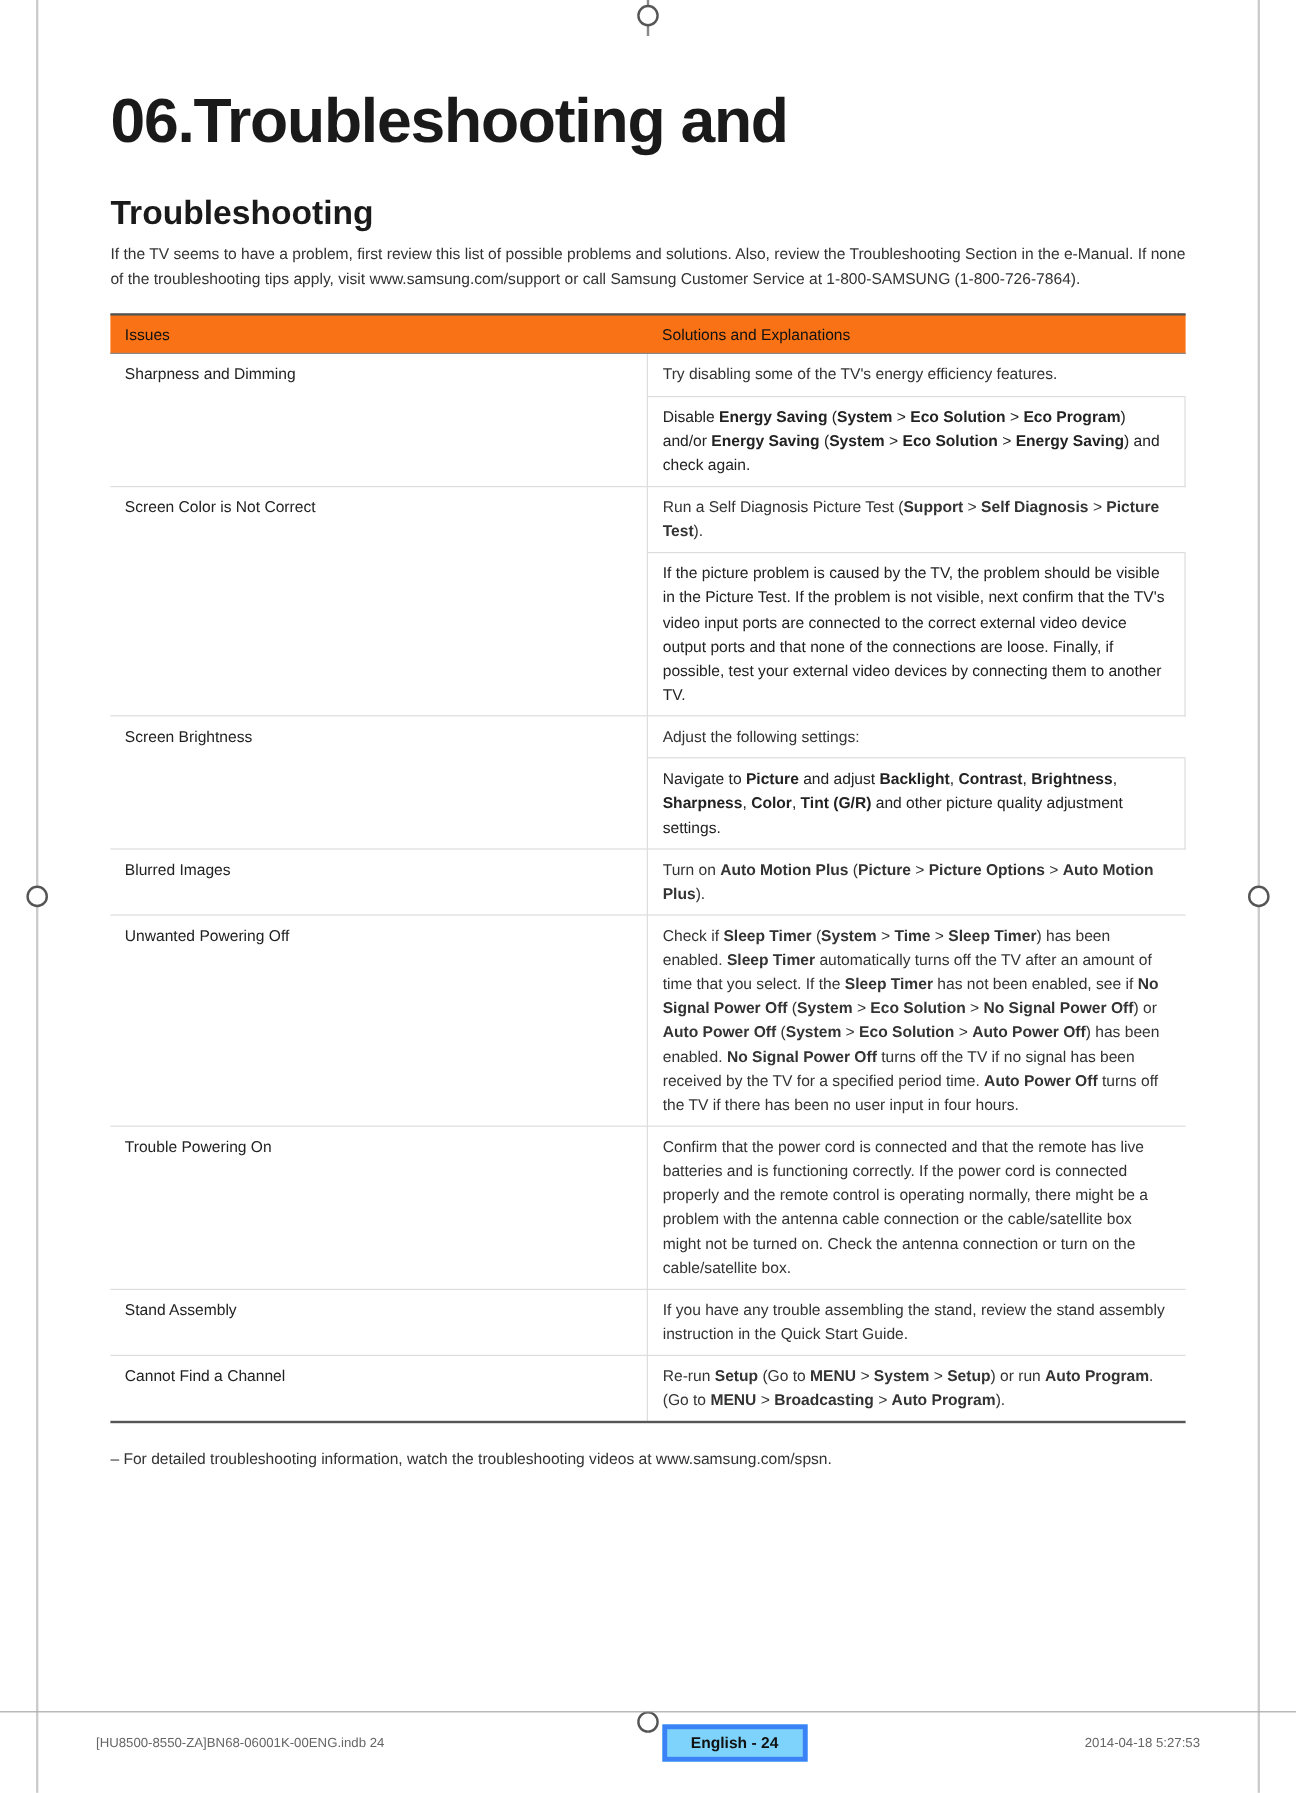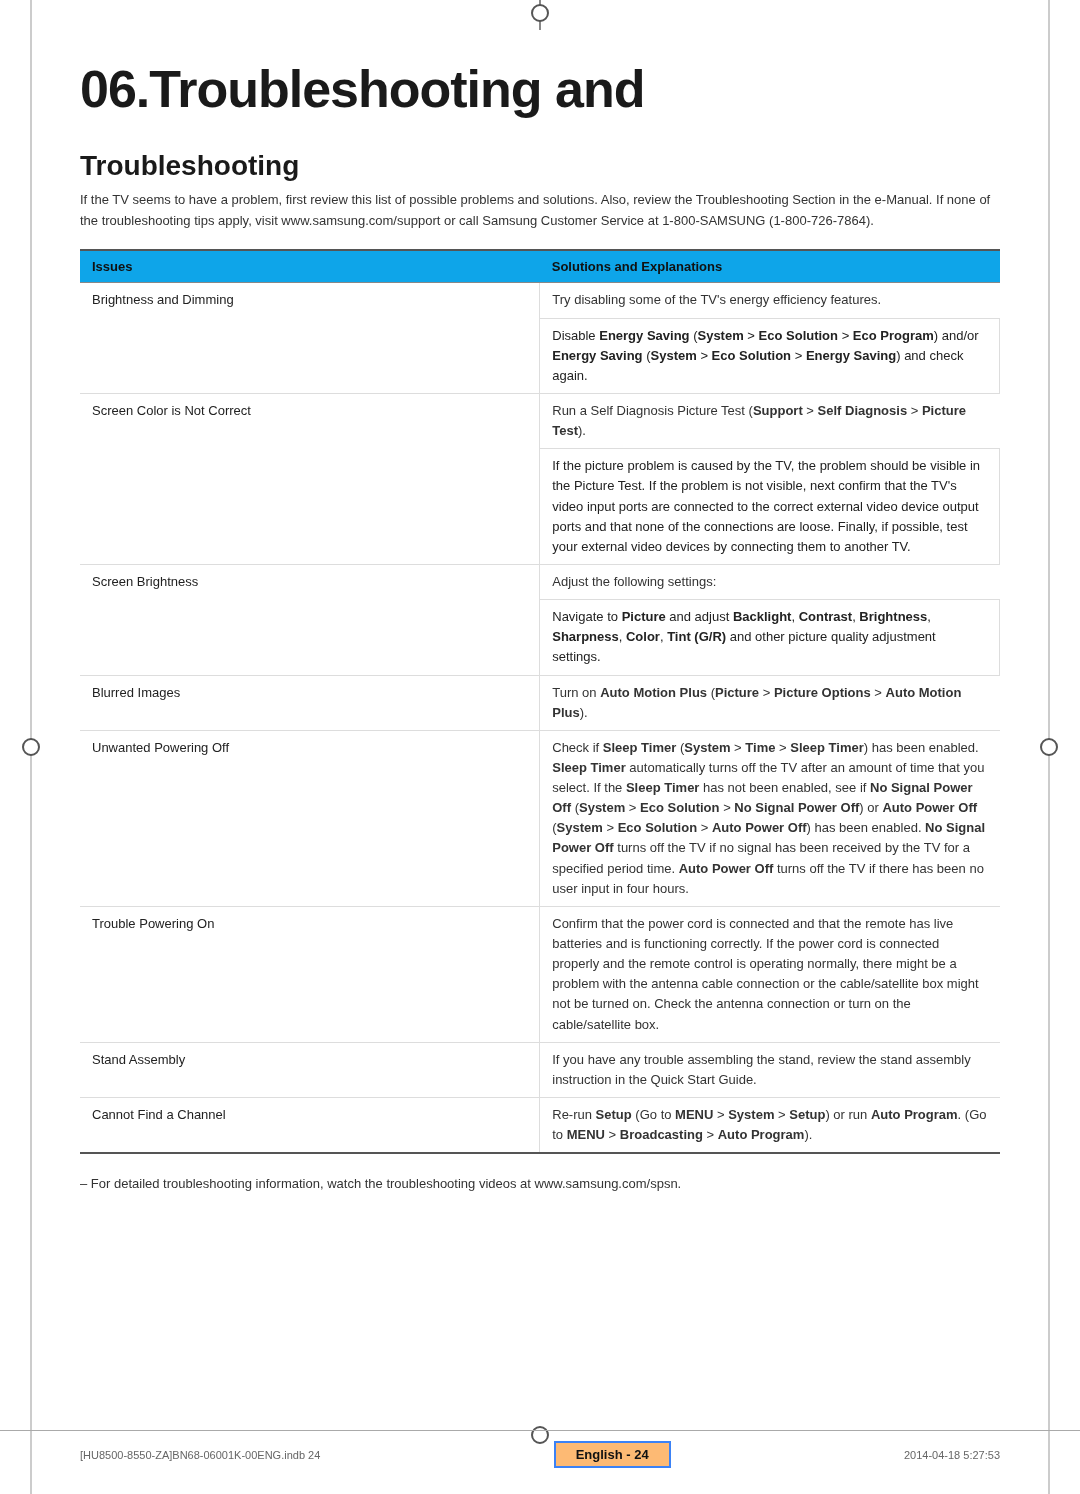--- a/index.html
+++ b/index.html
@@ -17,21 +17,21 @@
       min-height: 1494px;
       position: relative;
       overflow-x: hidden;
     }
 
     .page-container {
       width: 1080px;
       min-height: 1494px;
       background: #fff;
       position: relative;
-      padding: 0;
+      padding: 12px;
     }
 
     
     .top-line {
       width: 2px;
       height: 30px;
       background: #888;
       position: absolute;
       top: 0;
       left: 50%;
@@ -136,27 +136,27 @@
     }
 
     
     .trouble-table {
       width: 100%;
       border-collapse: collapse;
       margin-bottom: 20px;
     }
 
     .trouble-table th {
-      background: #0ea5e9;
+      background: #f97316;
       border-top: 2px solid #555;
       border-bottom: 1px solid #888;
       padding: 8px 12px;
       text-align: left;
       font-size: 13px;
-      font-weight: bold;
+      font-weight: normal;
       color: #111;
     }
 
     .trouble-table th:first-child {
       width: 190px;
     }
 
     .trouble-table td {
       padding: 7px 12px;
       vertical-align: top;
@@ -208,22 +208,22 @@
       justify-content: space-between;
       align-items: center;
       font-size: 11px;
       color: #555;
     }
 
     .footer-center {
       font-weight: bold;
       font-size: 13px;
       color: #111;
-      background: #fdba74;
-      border: 2px solid #3b82f6;
+      background: #7dd3fc;
+      border: 4px solid #3b82f6;
       padding: 4px 20px;
     }
 
     .footer-left {
       font-size: 11px;
       color: #666;
     }
 
     .footer-right {
       font-size: 11px;
@@ -270,21 +270,21 @@
     <table class="trouble-table">
       <thead>
         <tr>
           <th>Issues</th>
           <th>Solutions and Explanations</th>
         </tr>
       </thead>
       <tbody id="table-body">
 
         <tr>
-          <td class="issue-cell" rowspan="2">Brightness and Dimming</td>
+          <td class="issue-cell" rowspan="2">Sharpness and Dimming</td>
           <td>Try disabling some of the TV's energy efficiency features.</td>
         </tr>
         <tr>
           <td>Disable <strong>Energy Saving</strong> (<strong>System</strong> &gt; <strong>Eco Solution</strong> &gt; <strong>Eco Program</strong>) and/or <strong>Energy Saving</strong> (<strong>System</strong> &gt; <strong>Eco Solution</strong> &gt; <strong>Energy Saving</strong>) and check again.</td>
         </tr>
 
         <tr>
           <td class="issue-cell" rowspan="2">Screen Color is Not Correct</td>
           <td>Run a Self Diagnosis Picture Test (<strong>Support</strong> &gt; <strong>Self Diagnosis</strong> &gt; <strong>Picture Test</strong>).</td>
         </tr>

